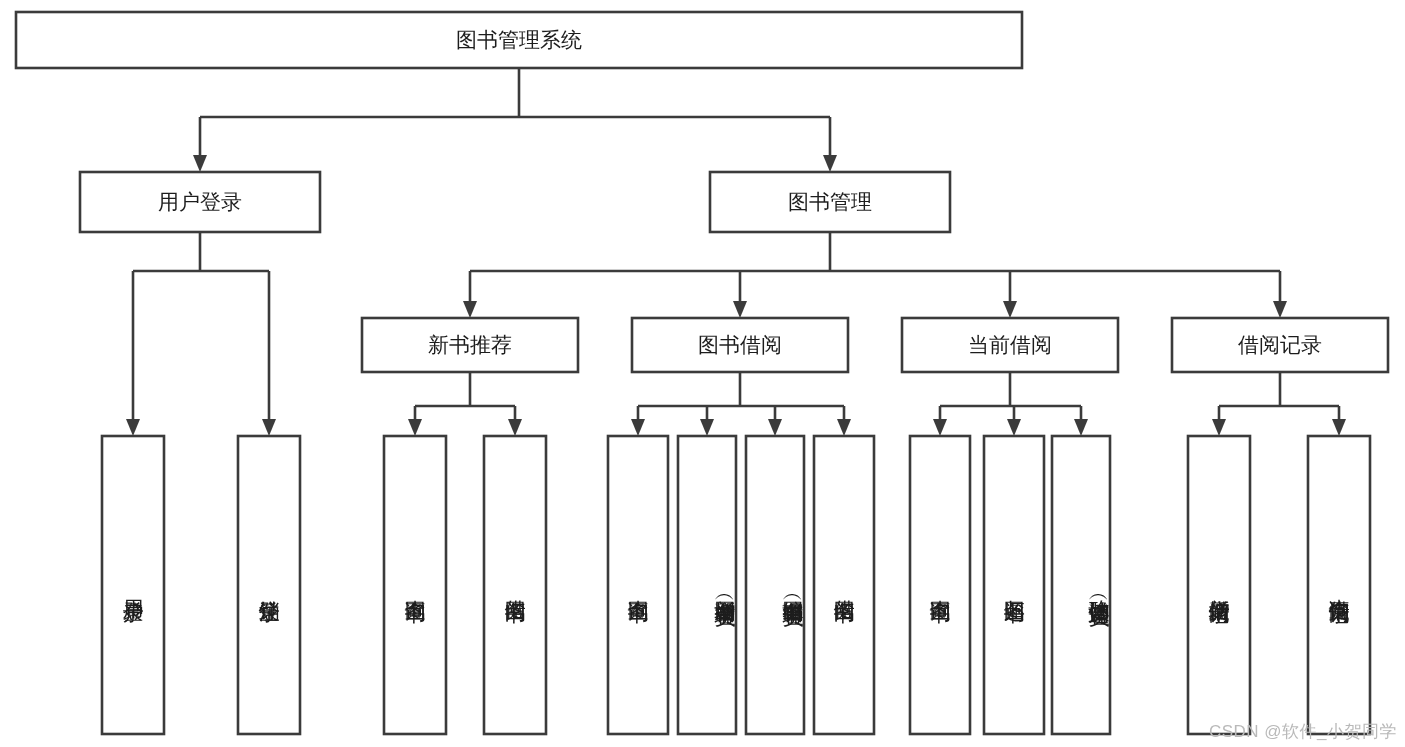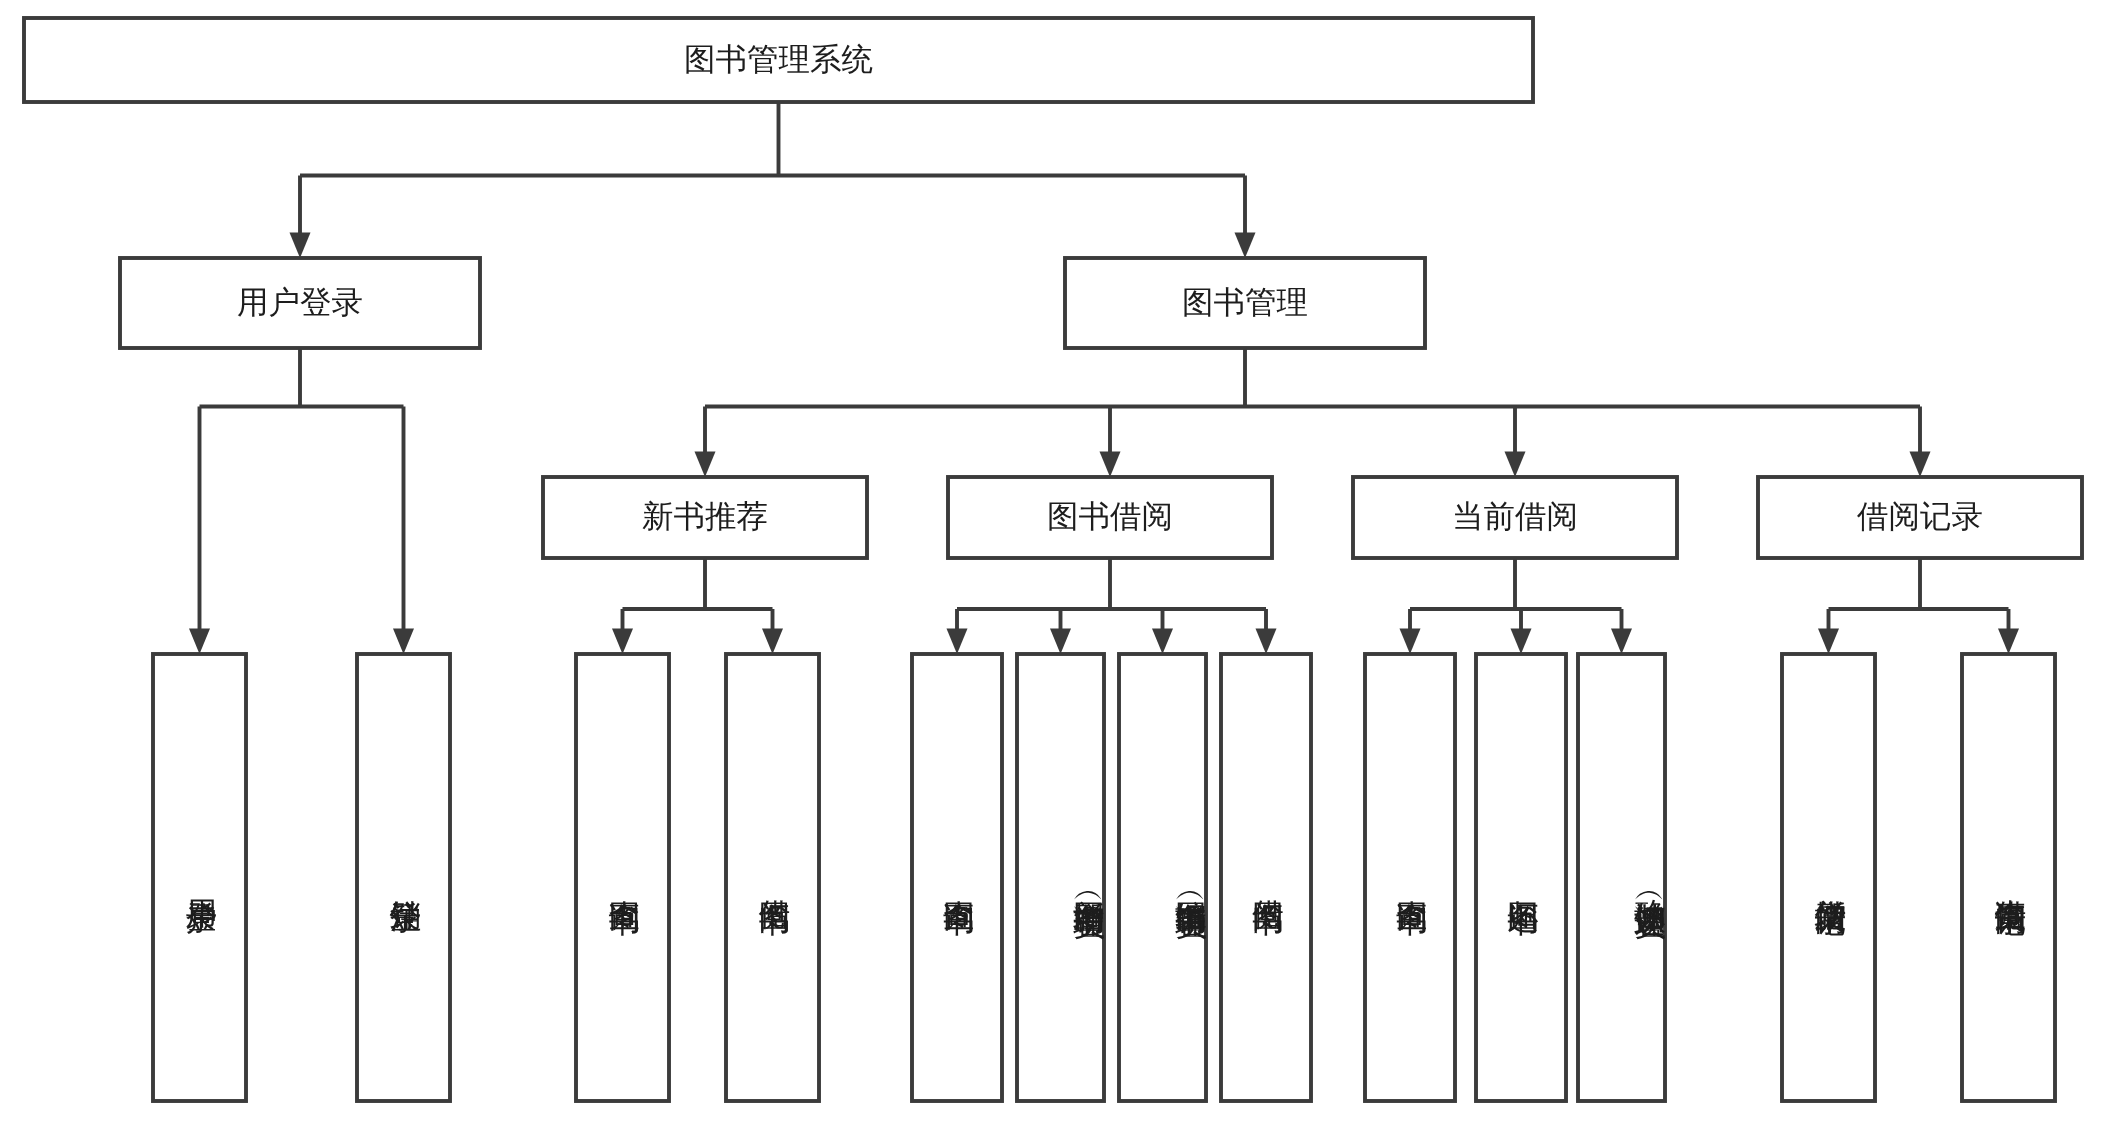--- a/index.html
+++ b/index.html
@@ -179,13 +179,14 @@
       <div class="vlabel" style="left: 608px; top: 436px; width: 60px; height: 298px;">查询图书</div>
       <div class="vlabel top-align" style="left: 678px; top: 436px; width: 58px; height: 298px;">新增图书（管理员）</div>
       <div class="vlabel top-align" style="left: 746px; top: 436px; width: 58px; height: 298px;">编辑图书（管理员）</div>
       <div class="vlabel" style="left: 814px; top: 436px; width: 60px; height: 298px;">借阅图书</div>
       <div class="vlabel" style="left: 910px; top: 436px; width: 60px; height: 298px;">查询图书</div>
       <div class="vlabel" style="left: 984px; top: 436px; width: 60px; height: 298px;">归还图书</div>
       <div class="vlabel top-align" style="left: 1052px; top: 436px; width: 58px; height: 298px;">确认归还（管理员）</div>
       <div class="vlabel" style="left: 1188px; top: 436px; width: 62px; height: 298px;">新增借阅记录</div>
       <div class="vlabel" style="left: 1308px; top: 436px; width: 62px; height: 298px;">查询借阅记录</div>
     </div>
+  <div class="watermark">CSDN @软件_小贺同学</div>
 </div>
 
 </body></html>

